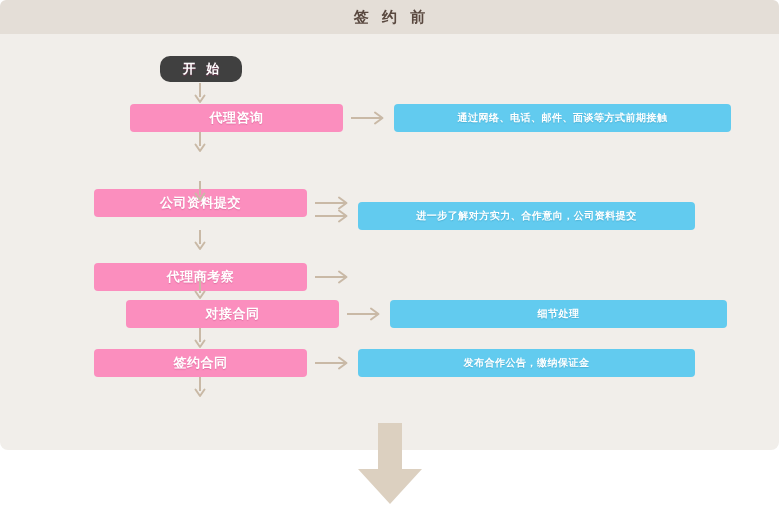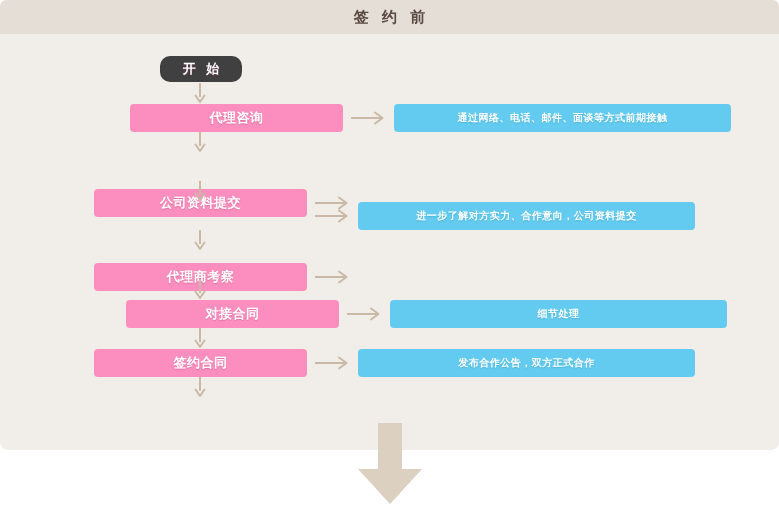--- a/index.html
+++ b/index.html
@@ -245,21 +245,21 @@
     </div>
 
     <div class="row" style="top:349px;">
       <div class="pink-box">签约合同</div>
       <div class="h-arrow">
         <svg width="40" height="28" viewBox="0 0 40 28">
           <path d="M2 14 L32 14" stroke="#c9b9a6" stroke-width="2" fill="none"></path>
           <path d="M26 8.5 L33.5 14 L26 19.5" stroke="#c9b9a6" stroke-width="2" fill="none" stroke-linecap="round" stroke-linejoin="round"></path>
         </svg>
       </div>
-      <div class="blue-box">发布合作公告，双方正式合作</div>
+      <div class="blue-box">发布合作公告，缴纳保证金</div>
     </div>
     <div class="v-arrow" style="top:377px;">
       <svg width="20" height="21" viewBox="0 0 20 21">
         <path d="M10 0 L10 14" stroke="#c9b9a6" stroke-width="2" fill="none"></path>
         <path d="M5.5 12.5 L10 19 L14.5 12.5" stroke="#c9b9a6" stroke-width="2" fill="none" stroke-linecap="round" stroke-linejoin="round"></path>
       </svg>
     </div>
 
 
   </div>

